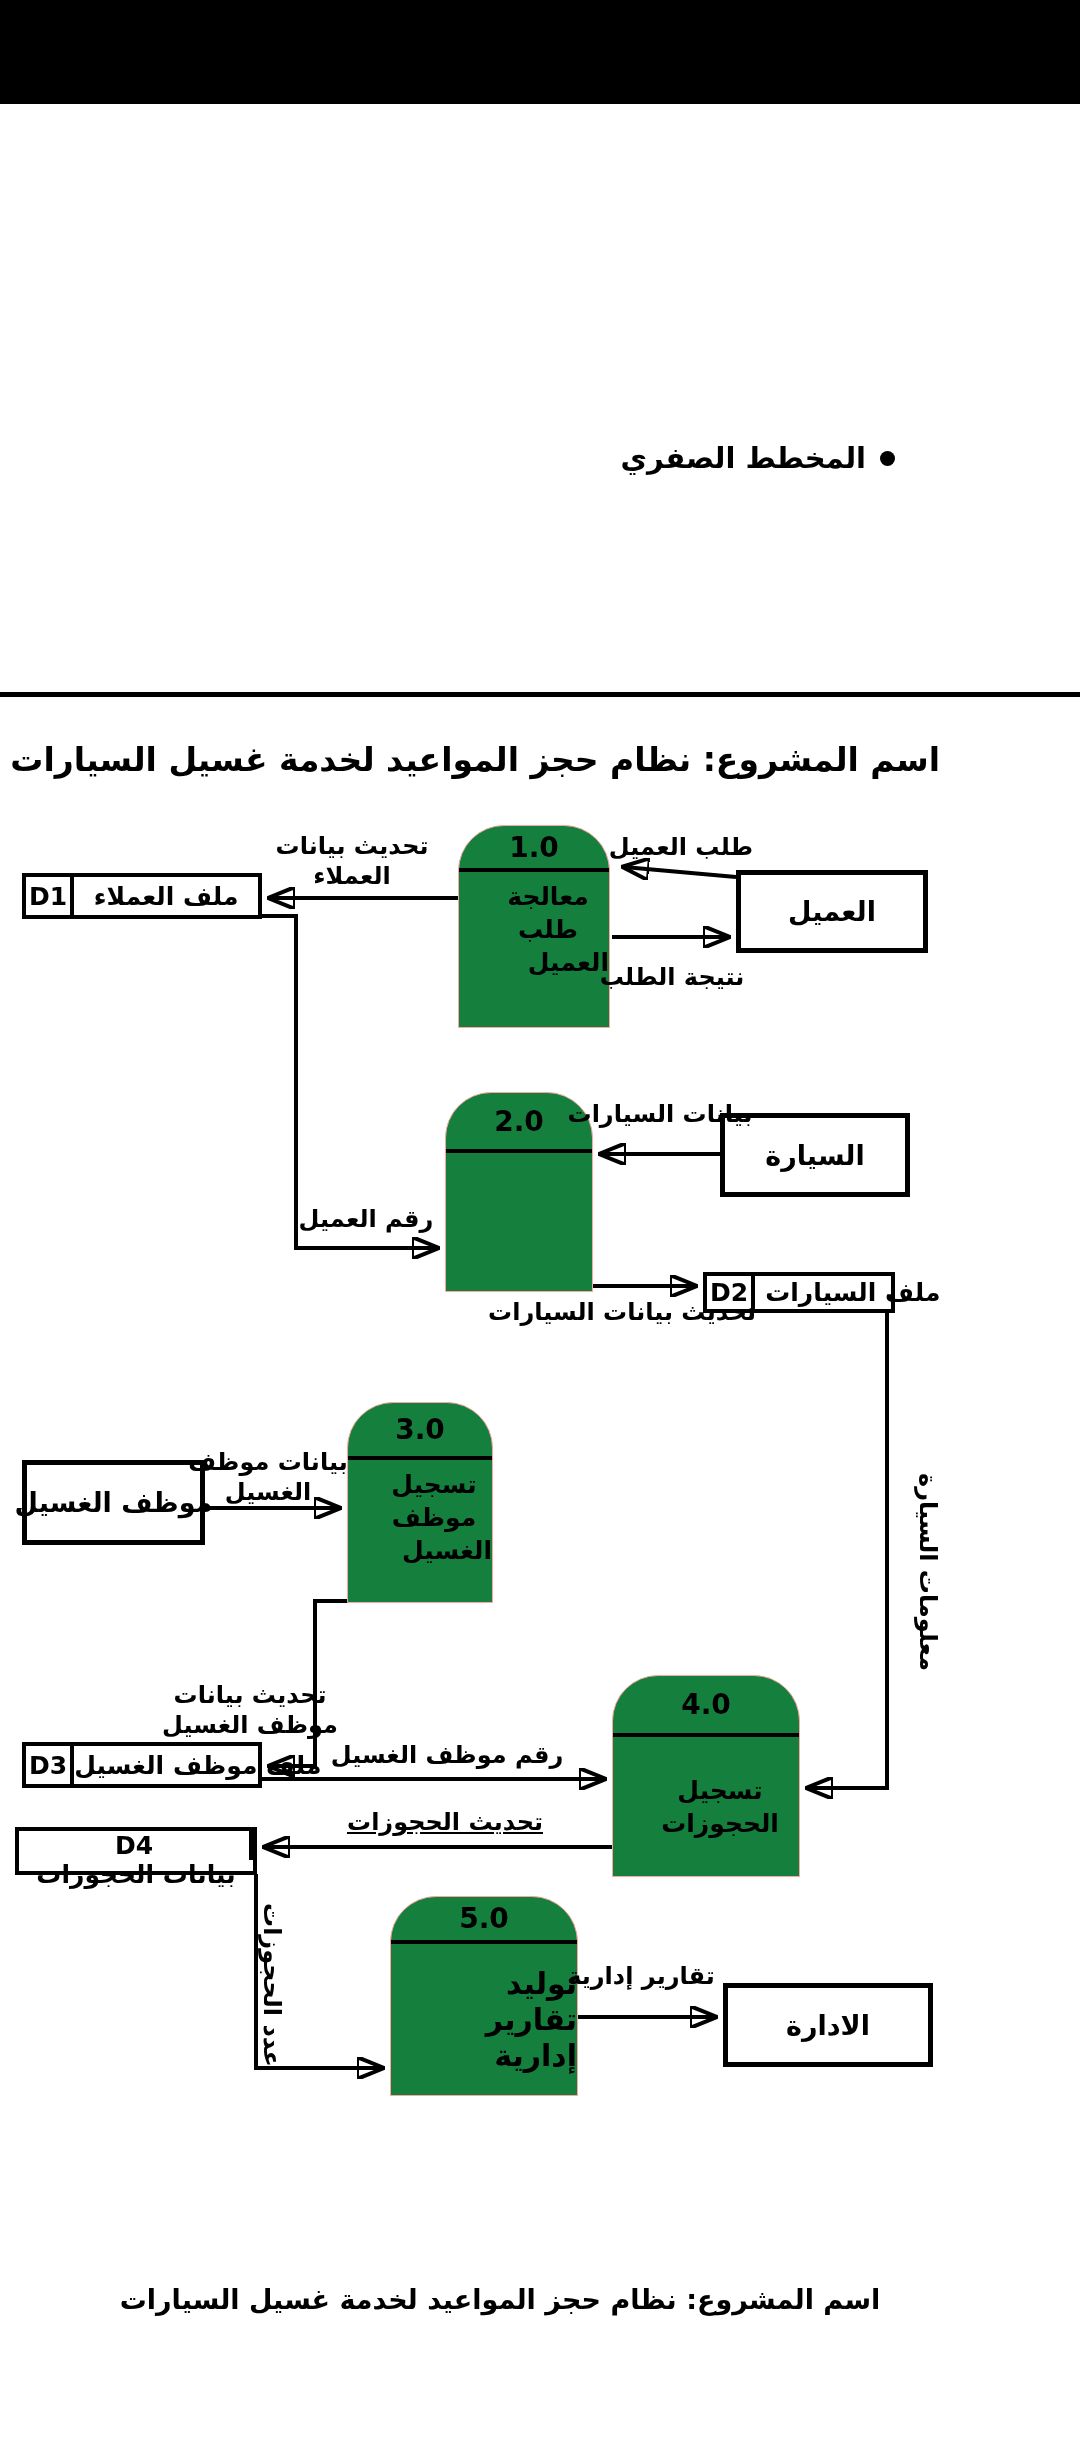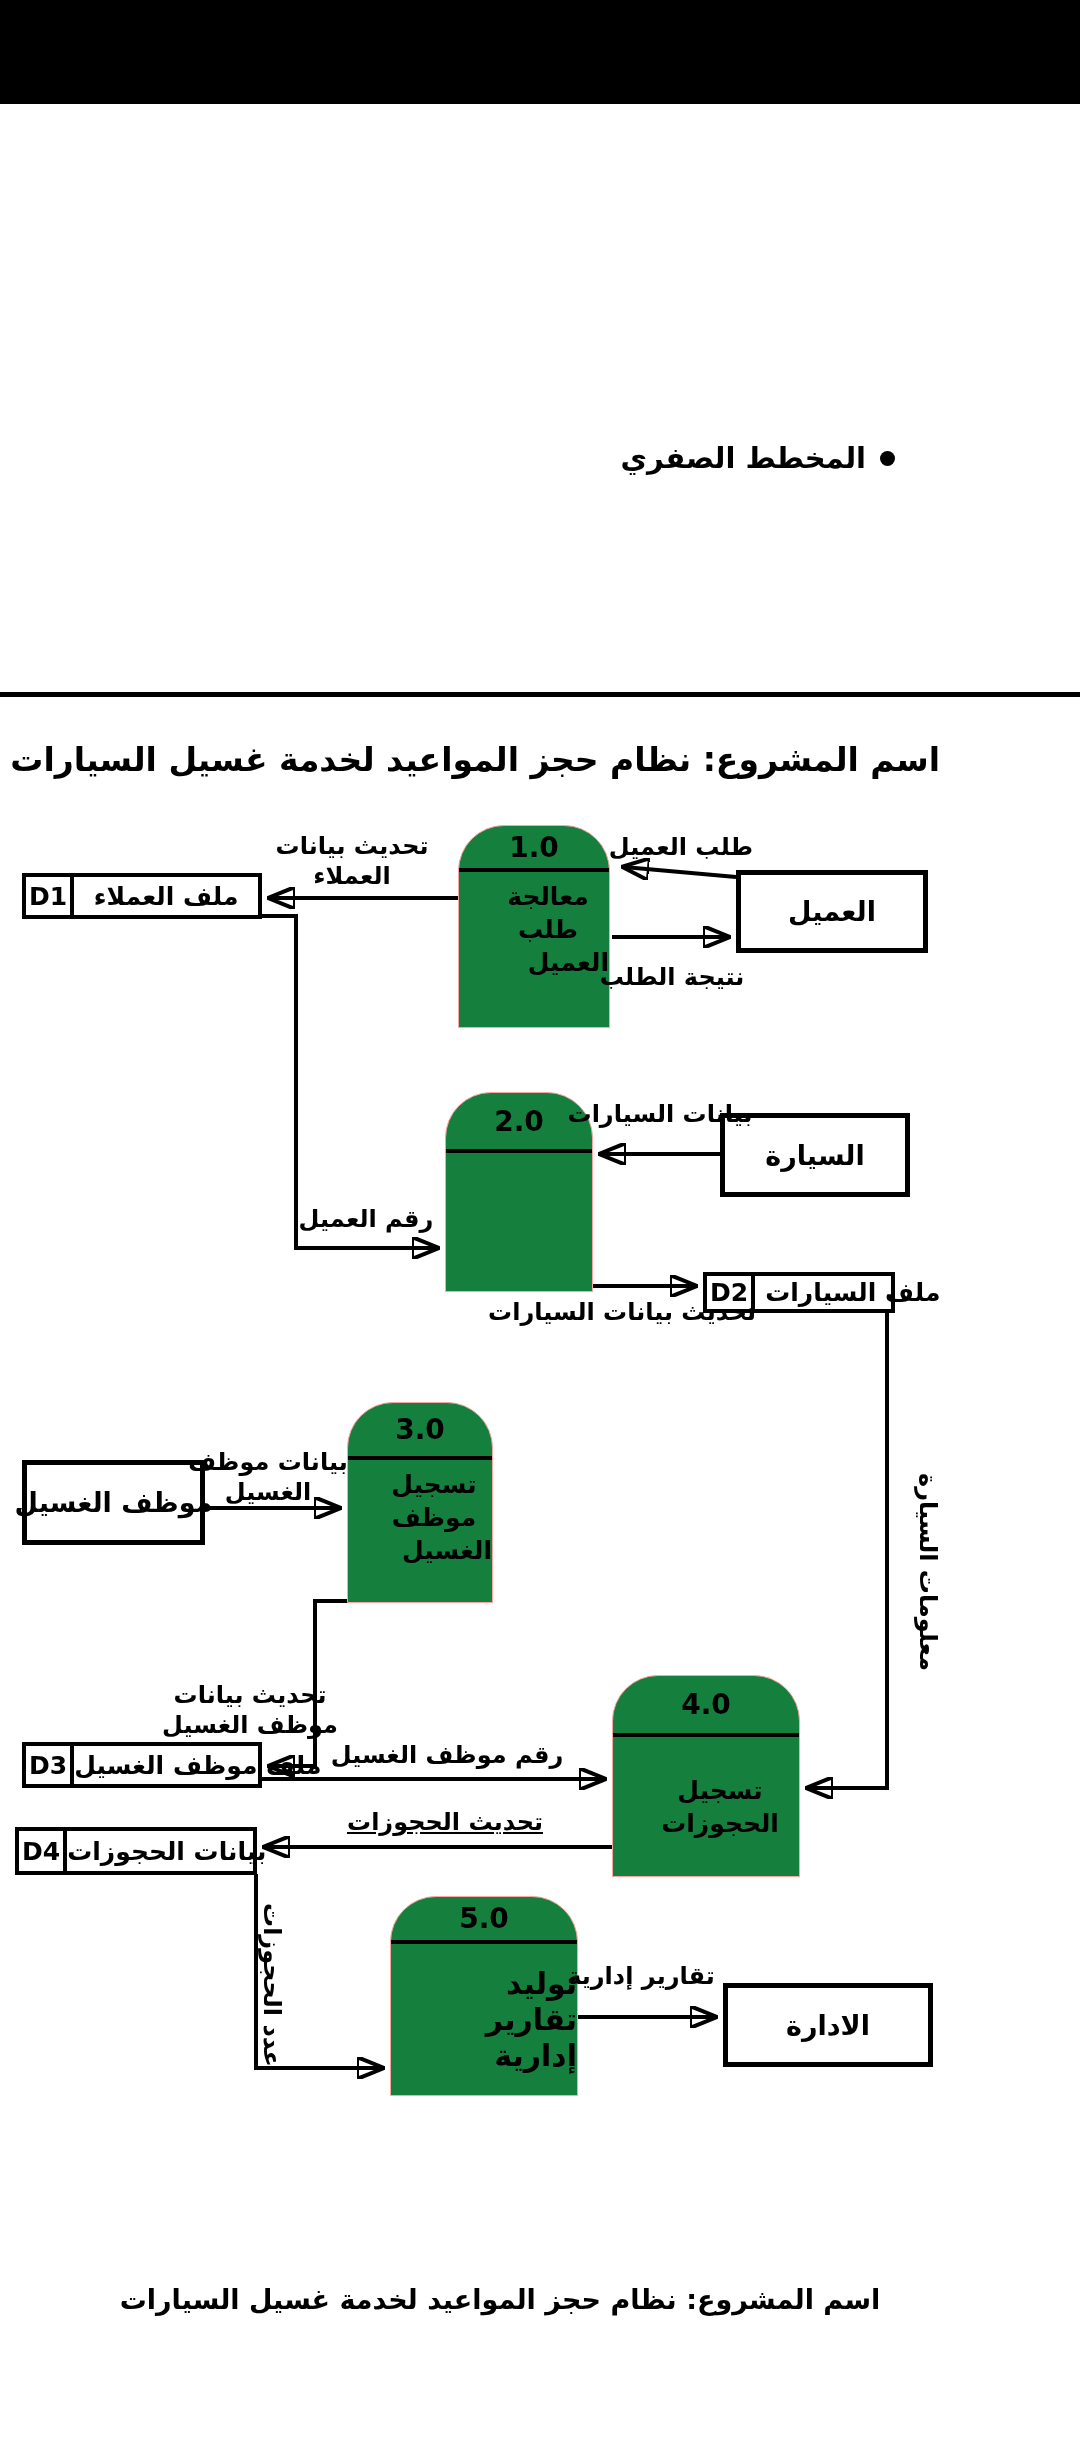--- a/index.html
+++ b/index.html
@@ -158,21 +158,21 @@
     <div class="ds-label">ملف العملاء</div>
   </div>
   <div class="datastore" style="left:703px;top:1272px;width:192px;height:41px;gap:10px;">
     <div class="ds-id">D2</div>
     <div class="ds-label">ملف السيارات</div>
   </div>
   <div class="datastore" style="left:22px;top:1742px;width:240px;height:46px;">
     <div class="ds-id">D3</div>
     <div class="ds-label">ملف موظف الغسيل</div>
   </div>
-  <div class="datastore" style="left:15px;top:1827px;width:242px;height:48px;">
+  <div class="datastore" style="left:15px;top:1827px;width:242px;height:48px;flex-direction:column;">
     <div class="ds-id">D4</div>
     <div class="ds-label">بيانات الحجوزات</div>
   </div>
 
   <div class="fl" style="left:681px;top:847px;">طلب العميل</div>
   <div class="fl" style="left:672px;top:977px;">نتيجة الطلب</div>
   <div class="fl" style="left:352px;top:861px;">
     <div>تحديث بيانات</div>
     <div>العملاء</div>
   </div>

